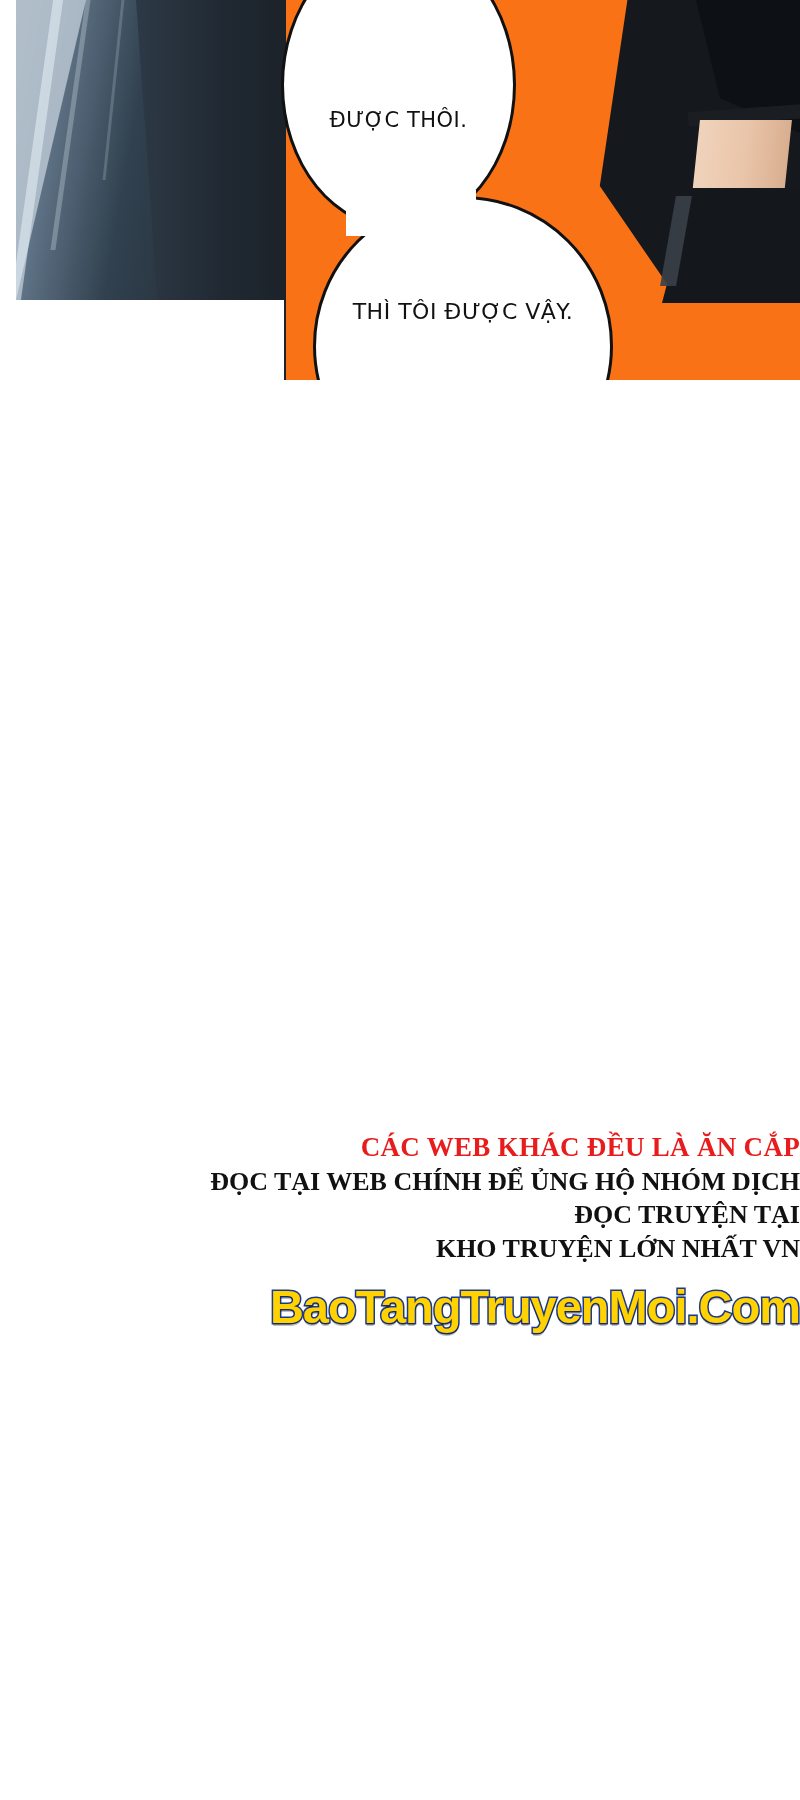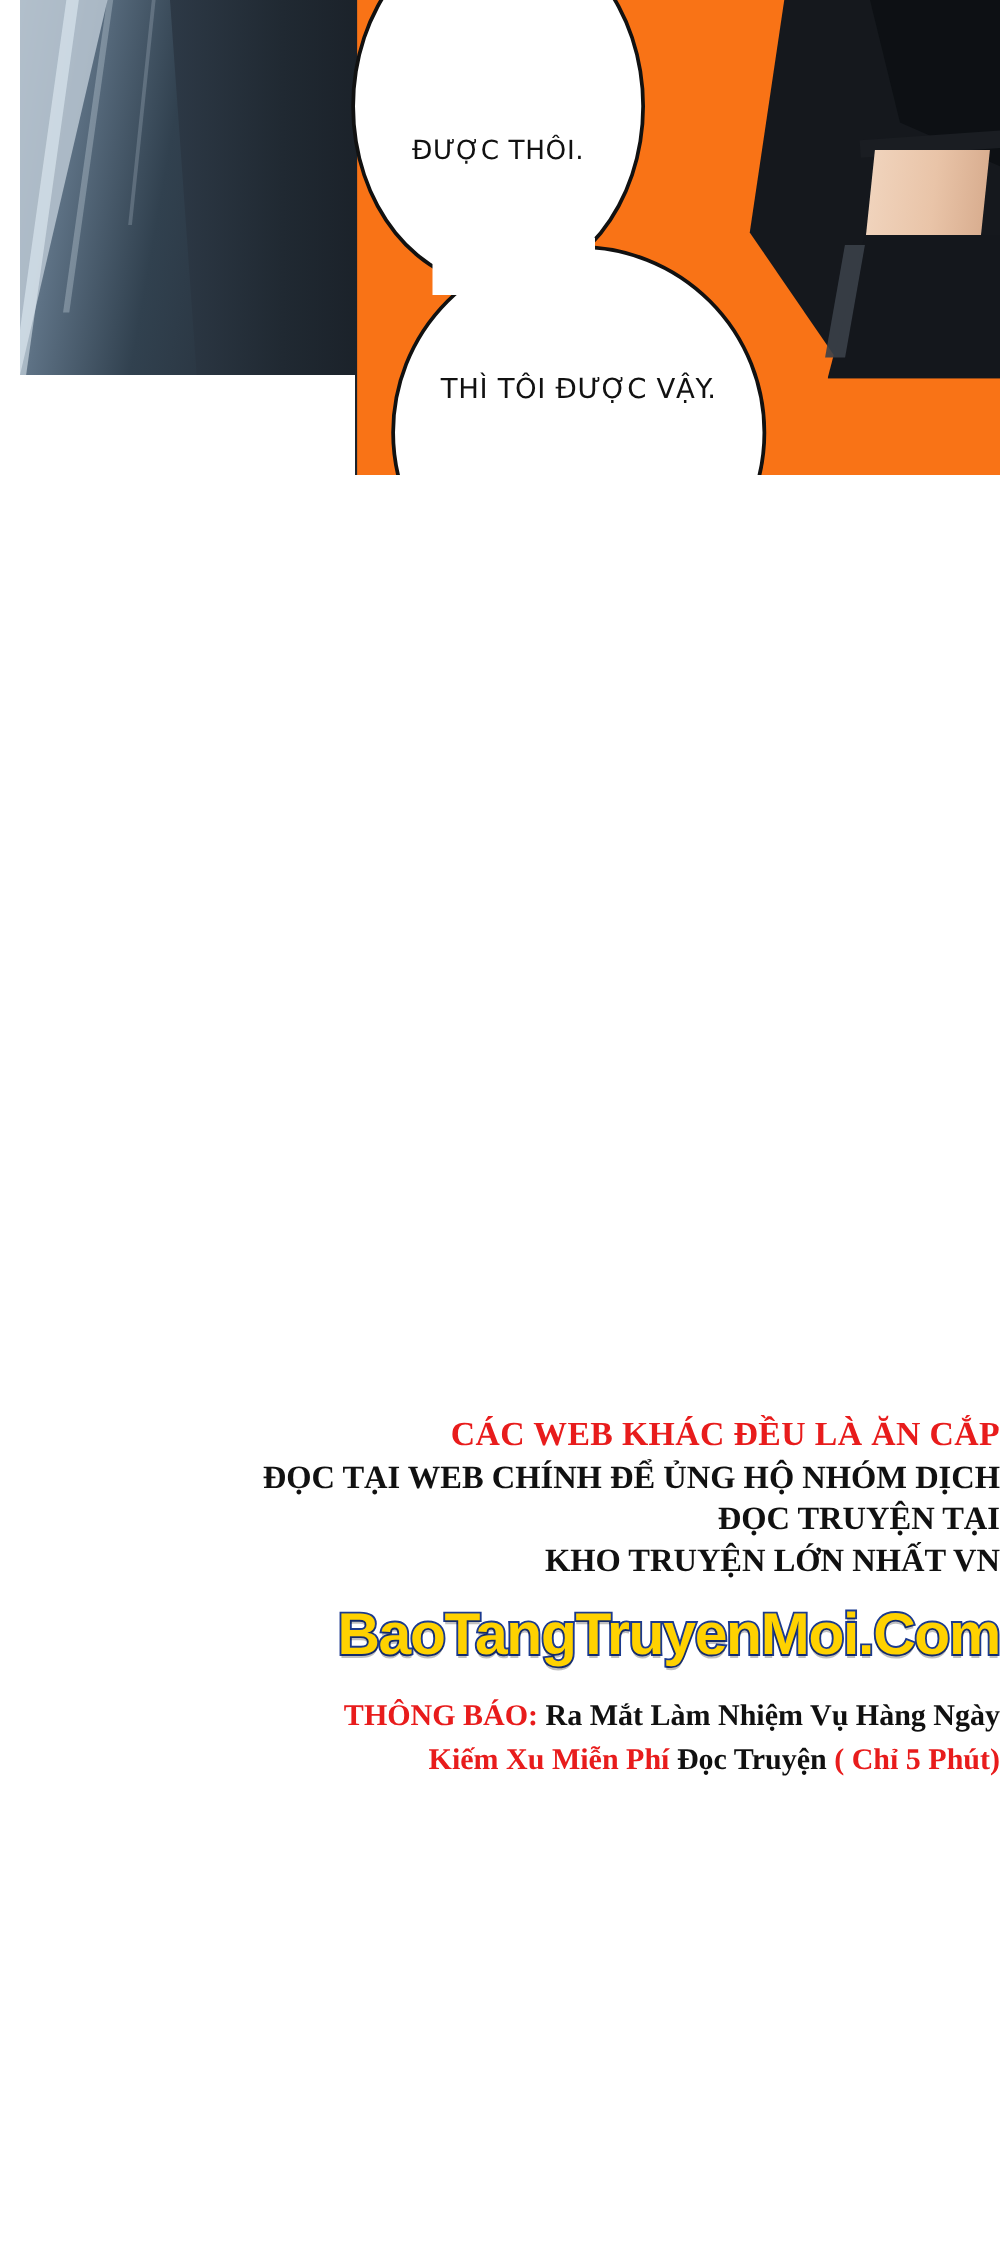--- a/index.html
+++ b/index.html
@@ -263,26 +263,15 @@
   </div>
 
   <div class="promo">
     <div class="promo-red">CÁC WEB KHÁC ĐỀU LÀ ĂN CẮP</div>
     <div class="promo-line promo-l2">ĐỌC TẠI WEB CHÍNH ĐỂ ỦNG HỘ NHÓM DỊCH</div>
     <div class="promo-line promo-l4">ĐỌC TRUYỆN TẠI</div>
     <div class="promo-line promo-l3">KHO TRUYỆN LỚN NHẤT VN</div>
 
     <div class="site-name">BaoTangTruyenMoi.Com</div>
 
-    <div class="notice">
-      <div>
-        <span class="label">THÔNG BÁO:</span>
-        <span>Ra Mắt Làm Nhiệm Vụ Hàng Ngày</span>
-      </div>
-      <div class="notice-line2">
-        <span>Kiếm Xu Miễn Phí</span>
-        <span class="dark">Đọc Truyện</span>
-        <span>( Chỉ 5 Phút)</span>
-      </div>
-    </div>
   </div>
 
 </div>
 
 </body></html>

